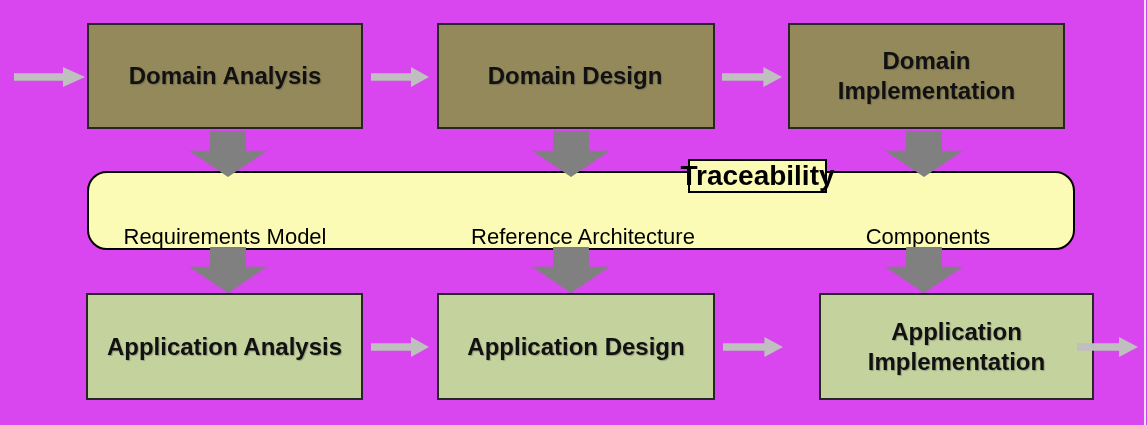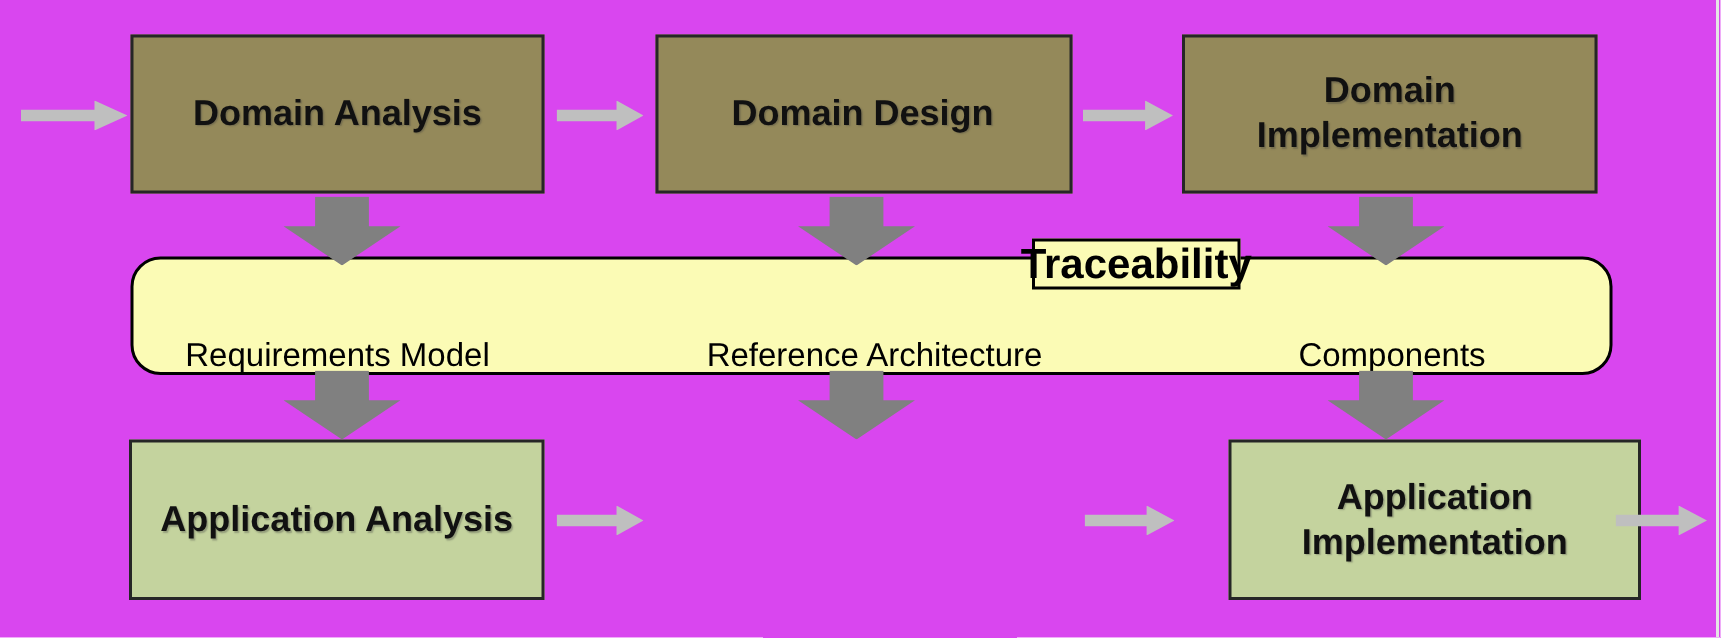--- a/index.html
+++ b/index.html
@@ -132,20 +132,23 @@
   </div>
 
   <div class="v-arrow" style="left:189px;top:247px;"></div>
   <div class="v-arrow" style="left:532px;top:247px;"></div>
   <div class="v-arrow" style="left:885px;top:247px;"></div>
 
   <div class="pbox application" style="left:86px;top:293px;width:277px;height:107px;">
     <span>Application Analysis</span>
   </div>
   <div class="h-arrow" style="left:371px;top:337px;width:58px;"></div>
+  <div class="pbox application" style="left:437px;top:293px;width:278px;height:107px;">
+    <span>Application Design</span>
+  </div>
   <div class="h-arrow" style="left:723px;top:337px;width:60px;"></div>
   <div class="pbox application" style="left:790px;top:293px;width:275px;height:107px;margin-left:29px;">
     <span>Application Implementation</span>
   </div>
 
   <div class="h-arrow" style="left:1077px;top:337px;width:61px;"></div>
 
 </div>
 
 </body></html>

